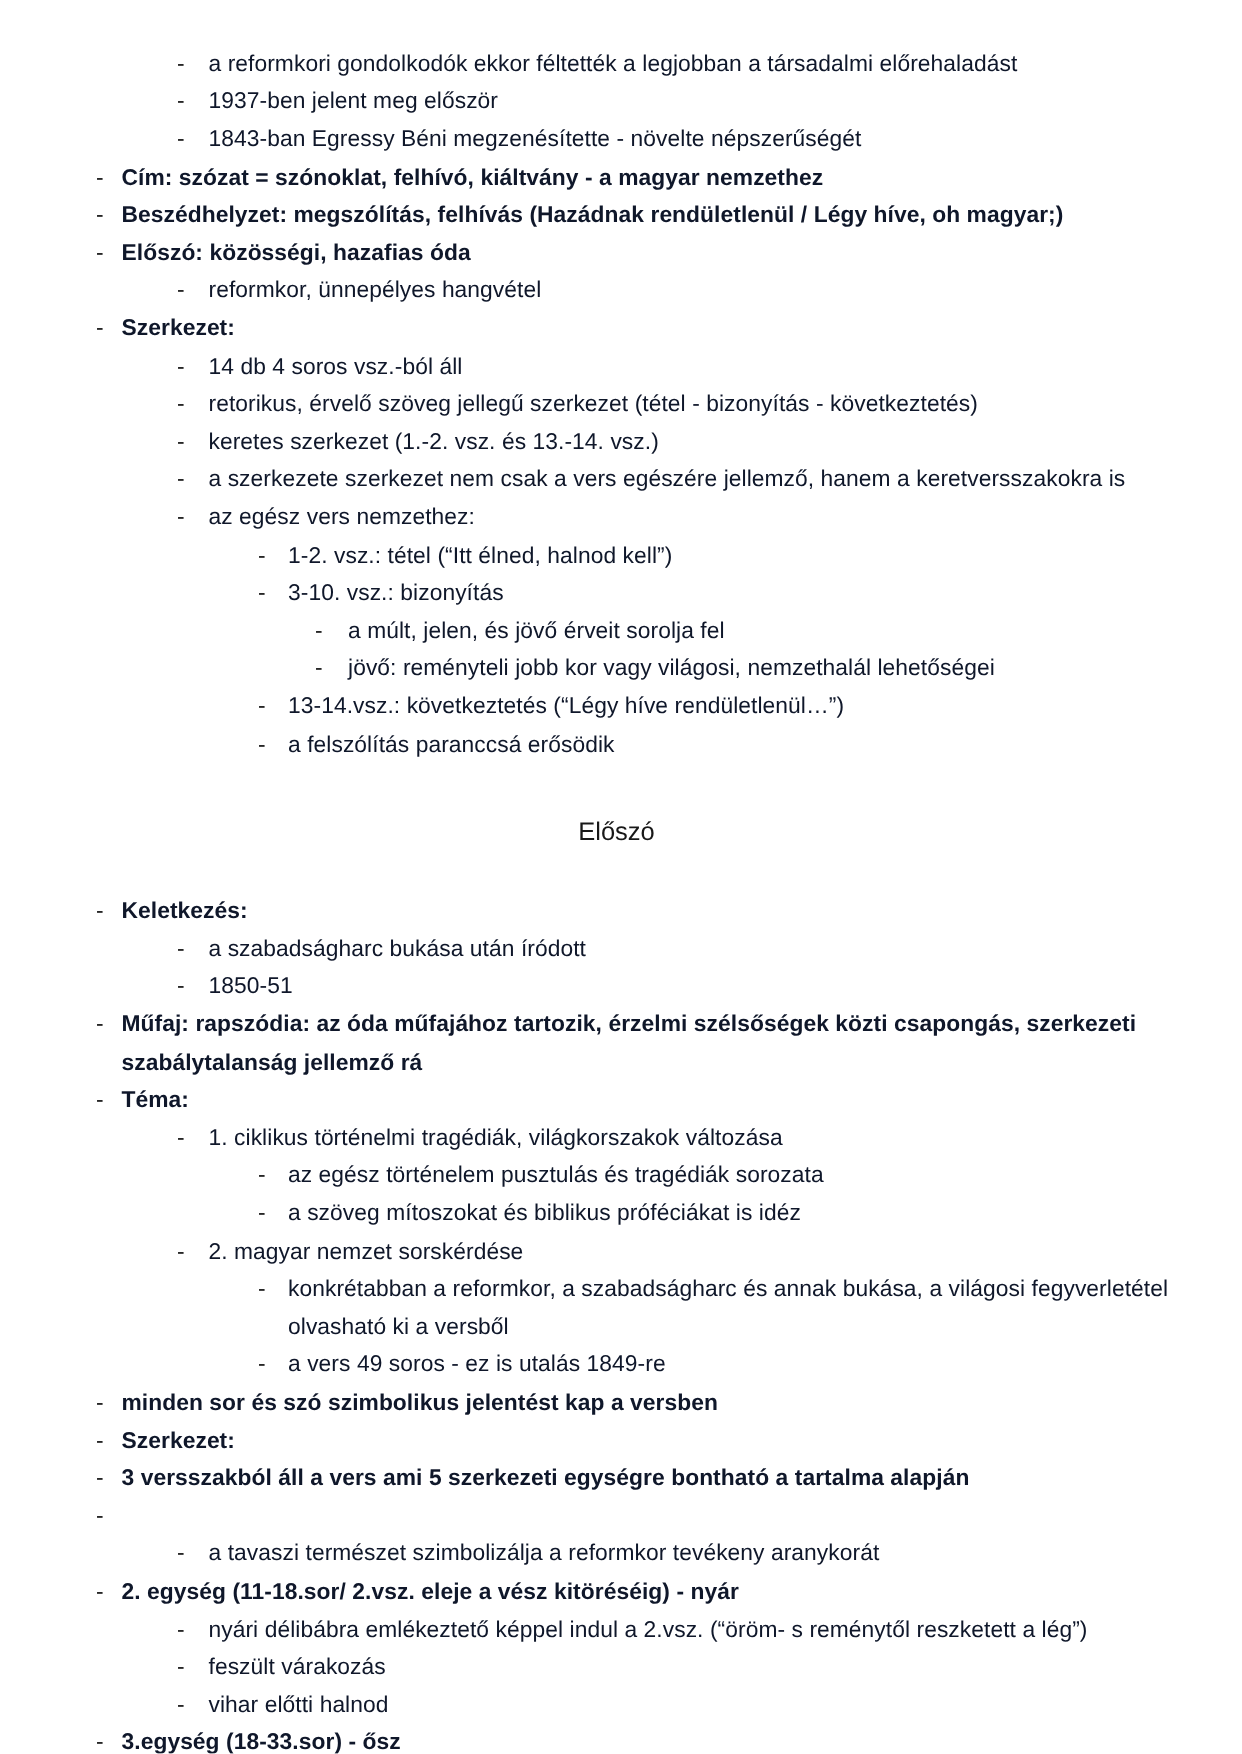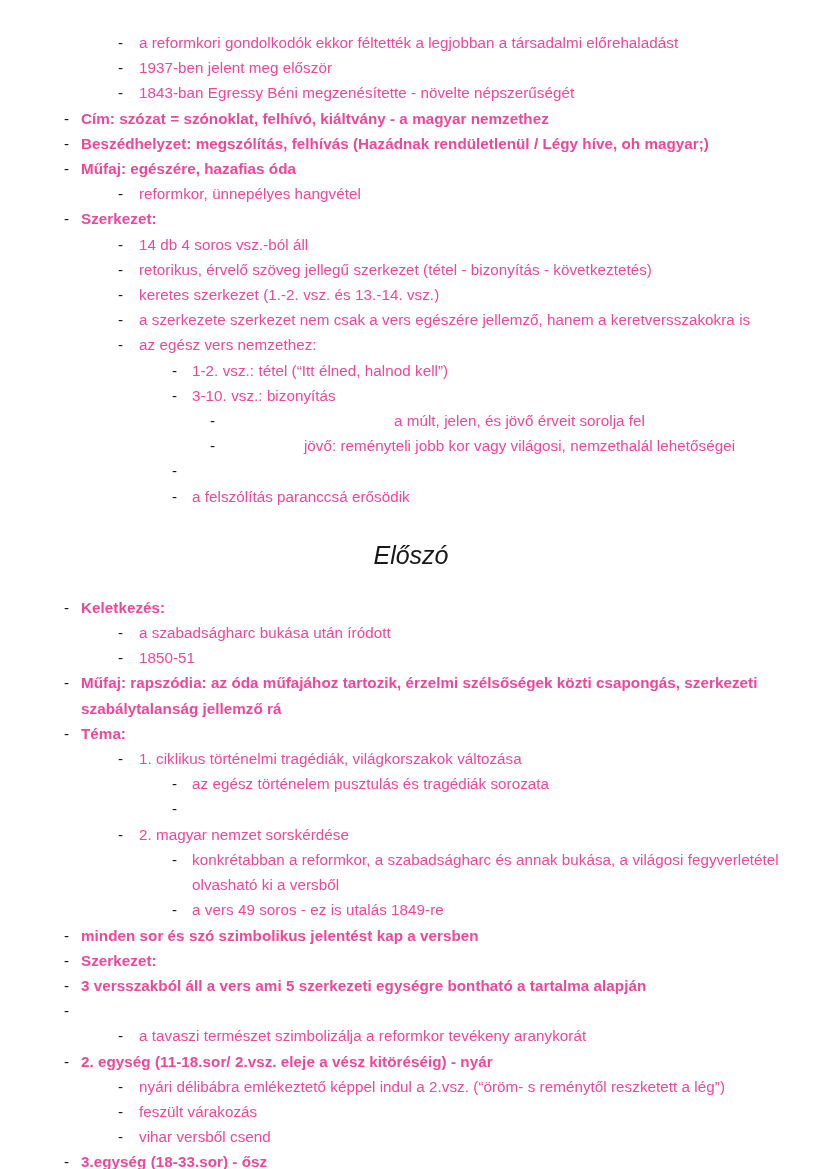--- a/index.html
+++ b/index.html
@@ -33,50 +33,49 @@
   }
   .bullet {
     flex: 0 0 auto;
     text-align: left;
     color: #181818;
     font-size: 15.2px;
     line-height: 25.2px;
   }
   .txt {
     flex: 1 1 auto;
-    color: #ec4899;
+    color: #0f172a;
   }
 
   
   .lvl1 { padding-left: 64px; }
   .lvl1 .bullet { width: 17px; }
   .lvl1 .txt { max-width: 700px; font-weight: bold; }
 
   .lvl2 { padding-left: 118px; }
   .lvl2 .bullet { width: 21px; }
   .lvl2 .txt { max-width: 660px; }
 
   .lvl3 { padding-left: 172px; }
   .lvl3 .bullet { width: 20px; }
   .lvl3 .txt { max-width: 610px; }
 
   .lvl4 { padding-left: 210px; }
   .lvl4 .bullet { width: 22px; }
-  .lvl4 .txt { max-width: 575px; text-align: center; }
+  .lvl4 .txt { max-width: 575px; }
 
   
   .heading {
     text-align: center;
-    font-size: 25px;
+    font-size: 17px;
     line-height: 28px;
     color: #181818;
     margin-top: 32px;
     margin-bottom: 26px;
     padding-right: 6px;
-    font-style: italic;
   }
 </style>
 </head>
 <body>
 
 <div class="page">
 
   <div class="section" id="section-one">
       <div class="row lvl2">
         <span class="bullet">-</span>
@@ -93,21 +92,21 @@
       <div class="row lvl1">
         <span class="bullet">-</span>
         <span class="txt">Cím: szózat = szónoklat, felhívó, kiáltvány - a magyar nemzethez</span>
       </div>
       <div class="row lvl1">
         <span class="bullet">-</span>
         <span class="txt">Beszédhelyzet: megszólítás, felhívás (Hazádnak rendületlenül / Légy híve, oh magyar;)</span>
       </div>
       <div class="row lvl1">
         <span class="bullet">-</span>
-        <span class="txt">Műfaj: egészére, hazafias óda</span>
+        <span class="txt">Előszó: közösségi, hazafias óda</span>
       </div>
       <div class="row lvl2">
         <span class="bullet">-</span>
         <span class="txt">reformkor, ünnepélyes hangvétel</span>
       </div>
       <div class="row lvl1">
         <span class="bullet">-</span>
         <span class="txt">Szerkezet:</span>
       </div>
       <div class="row lvl2">
@@ -141,20 +140,21 @@
       <div class="row lvl4">
         <span class="bullet">-</span>
         <span class="txt">a múlt, jelen, és jövő érveit sorolja fel</span>
       </div>
       <div class="row lvl4">
         <span class="bullet">-</span>
         <span class="txt">jövő: reményteli jobb kor vagy világosi, nemzethalál lehetőségei</span>
       </div>
       <div class="row lvl3">
         <span class="bullet">-</span>
+        <span class="txt">13-14.vsz.: következtetés (“Légy híve rendületlenül…”)</span>
       </div>
       <div class="row lvl3">
         <span class="bullet">-</span>
         <span class="txt">a felszólítás paranccsá erősödik</span>
       </div>
     </div>
 
   <div class="heading">Előszó</div>
 
   <div class="section" id="section-two">
@@ -181,20 +181,21 @@
       <div class="row lvl2">
         <span class="bullet">-</span>
         <span class="txt">1. ciklikus történelmi tragédiák, világkorszakok változása</span>
       </div>
       <div class="row lvl3">
         <span class="bullet">-</span>
         <span class="txt">az egész történelem pusztulás és tragédiák sorozata</span>
       </div>
       <div class="row lvl3">
         <span class="bullet">-</span>
+        <span class="txt">a szöveg mítoszokat és biblikus próféciákat is idéz</span>
       </div>
       <div class="row lvl2">
         <span class="bullet">-</span>
         <span class="txt">2. magyar nemzet sorskérdése</span>
       </div>
       <div class="row lvl3">
         <span class="bullet">-</span>
         <span class="txt">konkrétabban a reformkor, a szabadságharc és annak bukása, a világosi fegyverletétel olvasható ki a versből</span>
       </div>
       <div class="row lvl3">
@@ -227,21 +228,21 @@
       <div class="row lvl2">
         <span class="bullet">-</span>
         <span class="txt">nyári délibábra emlékeztető képpel indul a 2.vsz. (“öröm- s reménytől reszketett a lég”)</span>
       </div>
       <div class="row lvl2">
         <span class="bullet">-</span>
         <span class="txt">feszült várakozás</span>
       </div>
       <div class="row lvl2">
         <span class="bullet">-</span>
-        <span class="txt">vihar versből csend</span>
+        <span class="txt">vihar előtti halnod</span>
       </div>
       <div class="row lvl1">
         <span class="bullet">-</span>
         <span class="txt">3.egység (18-33.sor) - ősz</span>
       </div>
     </div>
 
 </div>
 
 </body></html>

